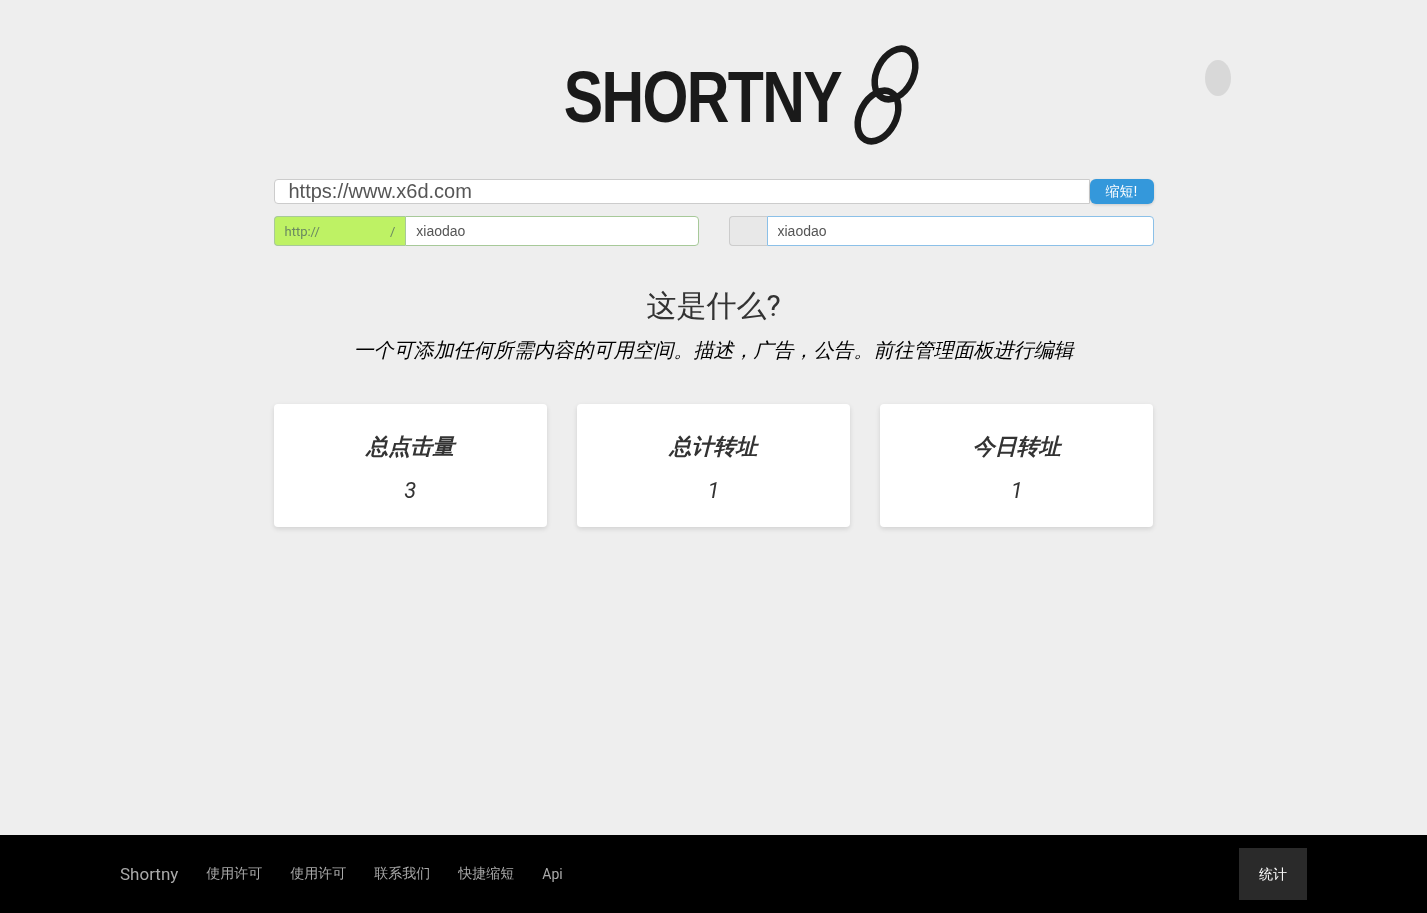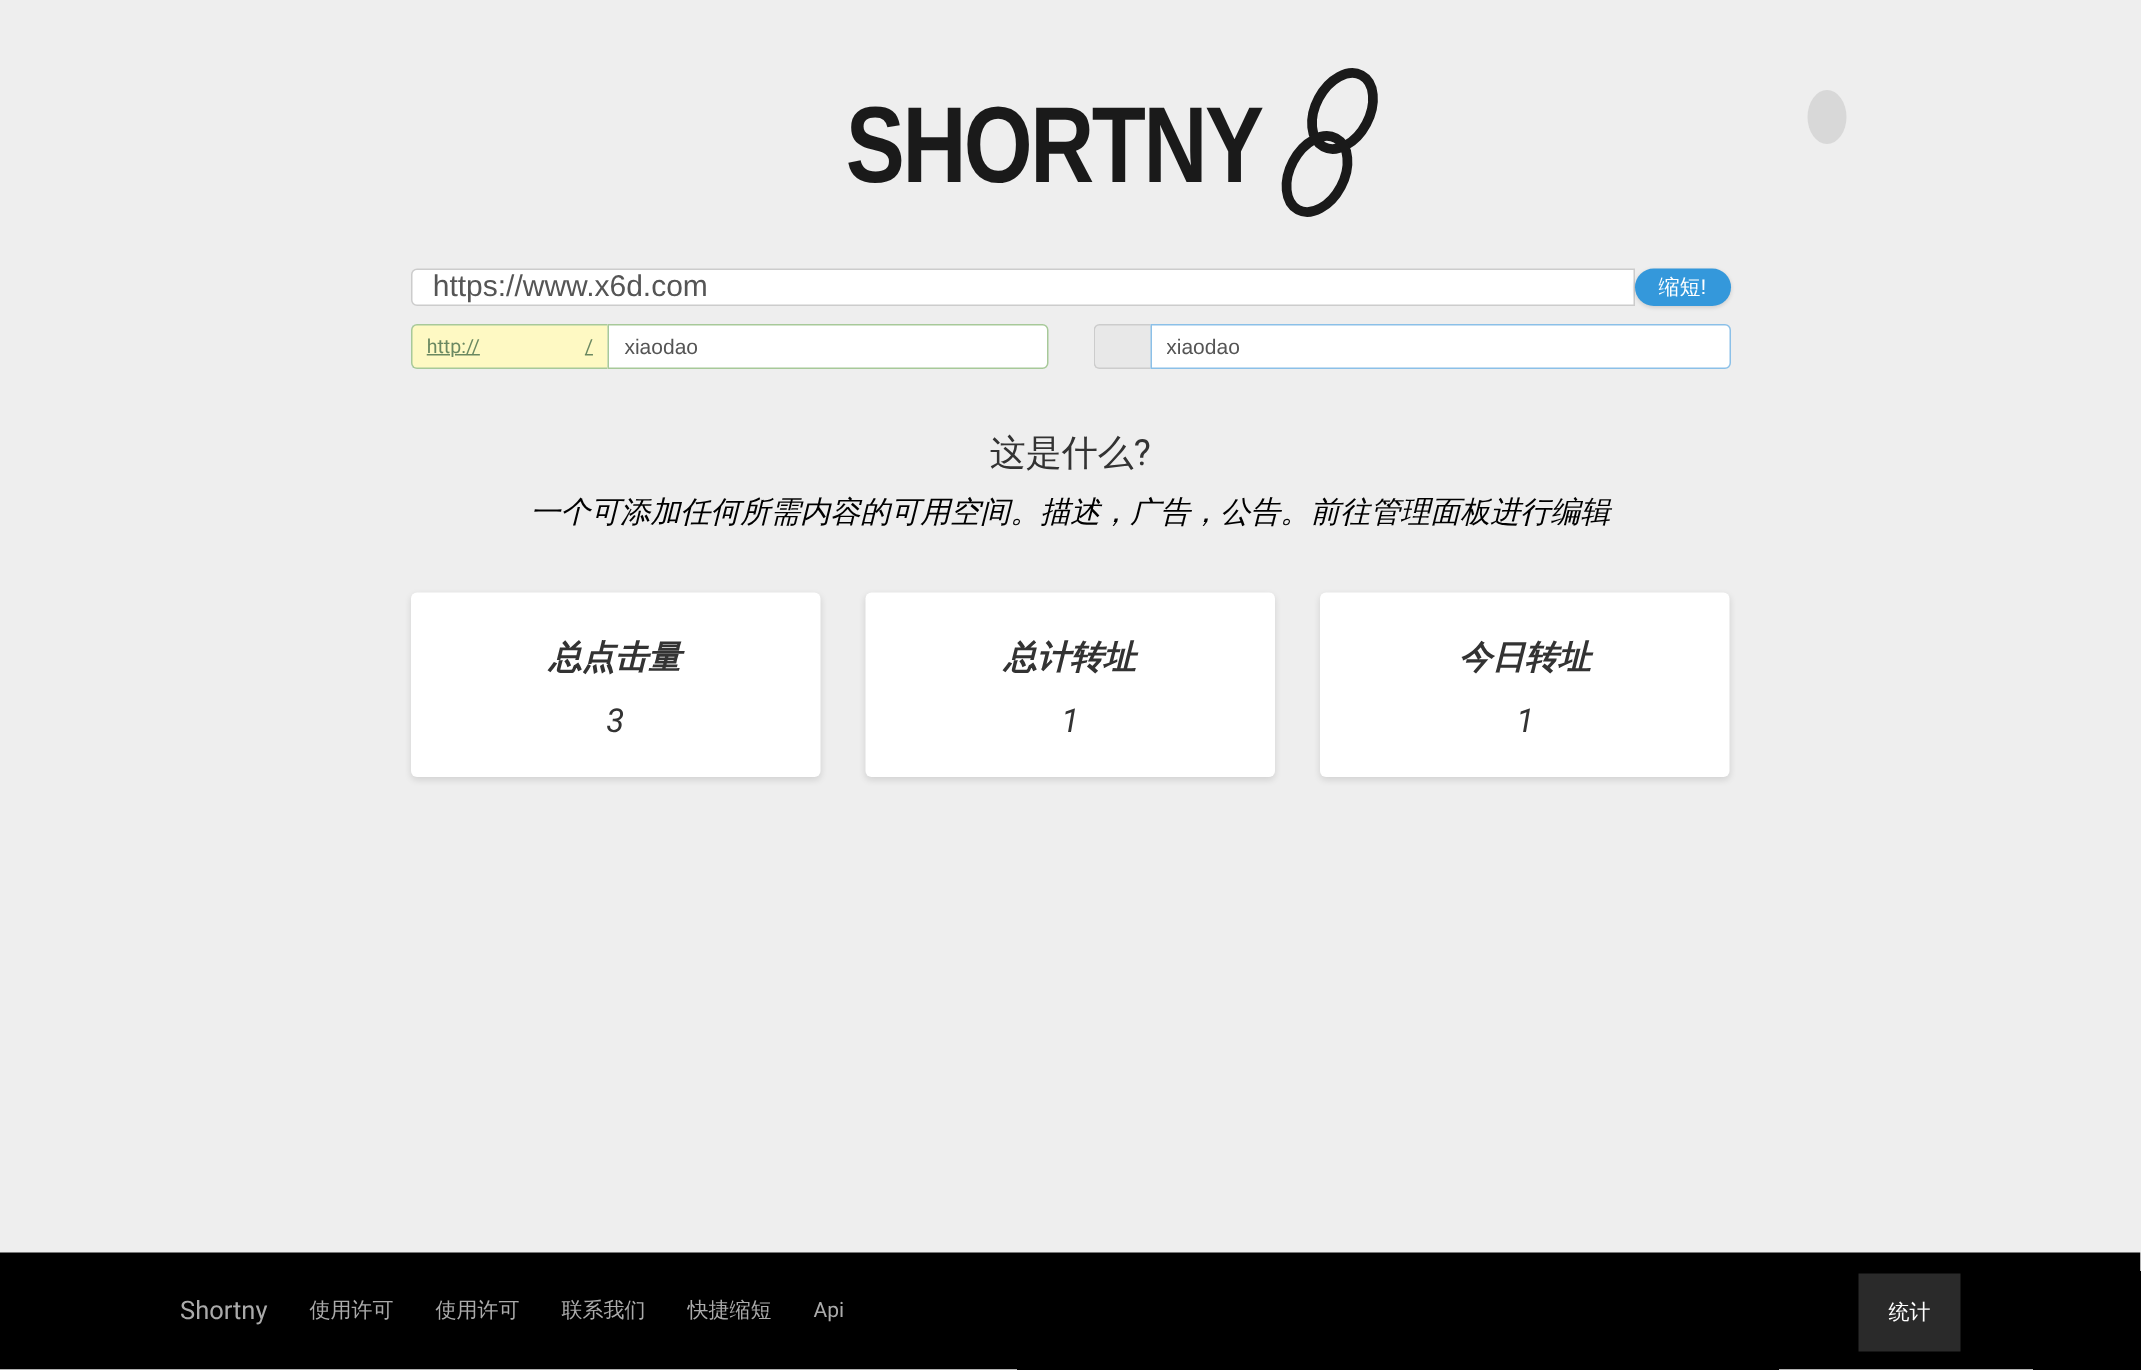--- a/index.html
+++ b/index.html
@@ -55,21 +55,21 @@
       border-radius: 4px 0 0 4px;
       background: #fff;
       outline: none;
     }
     .shorten-btn {
       background-color: #3498db;
       color: #fff;
       border: none;
       padding: 0 16px;
       font-size: 14px;
-      border-radius: 16px;
+      border-radius: 6px;
       cursor: pointer;
       box-shadow: 0 1px 3px rgba(0,0,0,0.15);
     }
     .alias-row {
       display: flex;
       gap: 30px;
       margin-bottom: 40px;
     }
     .alias-group {
       display: flex;
@@ -80,24 +80,23 @@
       align-items: center;
       padding: 6px 10px;
       font-size: 13px;
       color: #777;
       border: 1px solid;
       border-right: none;
       border-radius: 4px 0 0 4px;
       white-space: nowrap;
     }
     .alias-prefix.green {
-      background-color: #fef9c3;
+      background-color: #bef264;
       border-color: #a7c999;
       color: #6a8861;
-      text-decoration: underline;
     }
     .alias-prefix.redacted {
       background-color: #e8e8e8;
       border-color: #ccc;
       min-width: 38px;
     }
     .alias-input {
       flex: 1;
       padding: 6px 10px;
       font-size: 14px;
@@ -111,21 +110,21 @@
       border-color: #a7c999;
     }
     .alias-input.blue {
       border-color: #8bc0e8;
     }
     .whatis {
       text-align: center;
       margin-bottom: 40px;
     }
     .whatis-title {
-      font-size: 24px;
+      font-size: 30px;
       font-weight: 400;
       color: #333;
       margin-bottom: 10px;
     }
     .whatis-desc {
       font-size: 20px;
       color: #000000;
       font-style: italic;
     }
     .stats-row {

